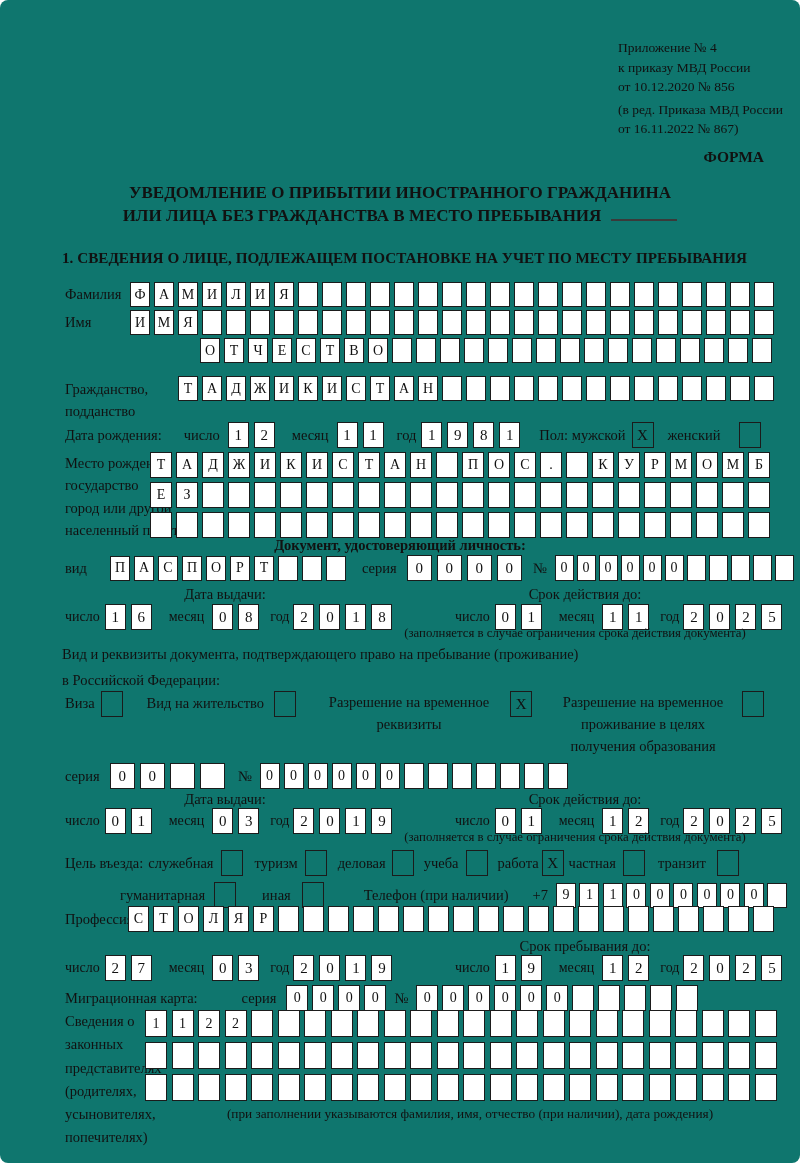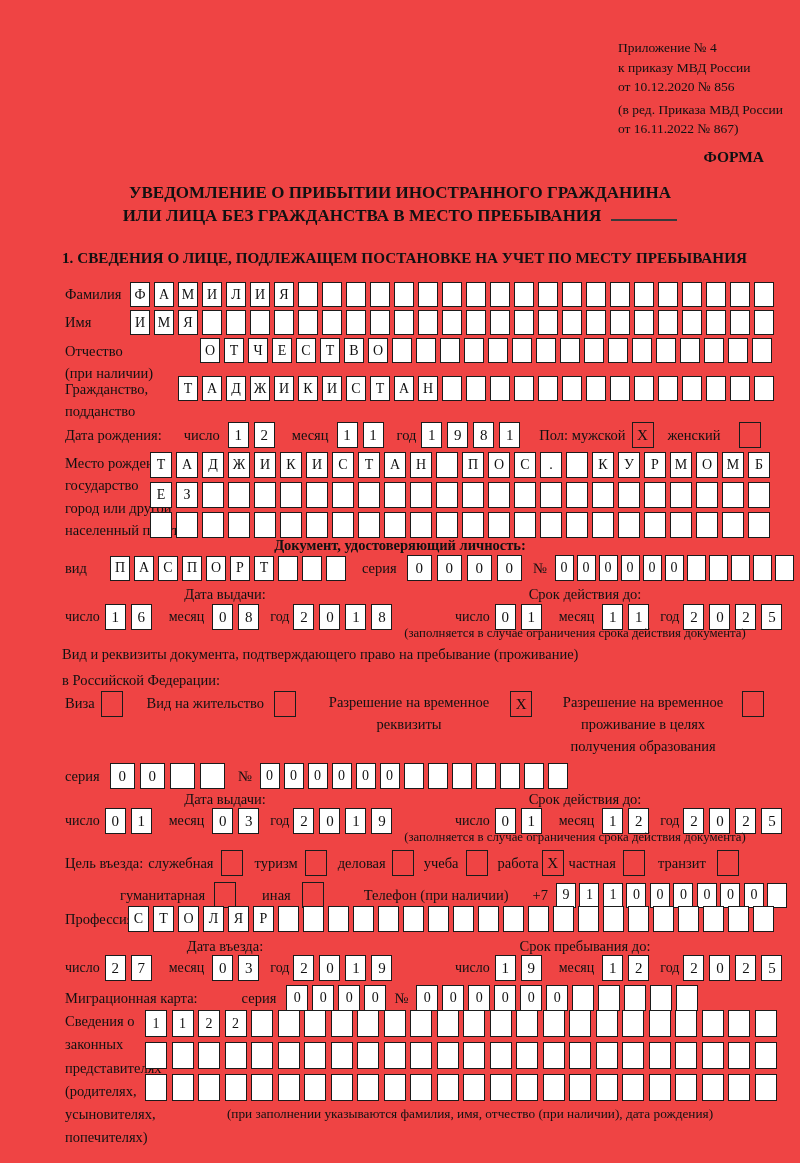--- a/index.html
+++ b/index.html
@@ -1,17 +1,17 @@
 <!DOCTYPE html>
 <html lang="ru"><head>
 <meta charset="utf-8">
 <style>
   html,body{margin:0;padding:0;background:#fff;}
-  .page{position:relative;width:800px;height:1163px;background:#ef4444;
-        font-family:"Liberation Serif","DejaVu Serif",serif;color:#111;overflow:hidden;}
+  .page{position:relative;width:800px;height:1163px;background:#0f766e;
+        font-family:"Liberation Serif","DejaVu Serif",serif;color:#111;overflow:hidden;border-radius:8px;}
   .abs{position:absolute;}
   .flex{display:flex;align-items:center;}
   .top{display:flex;align-items:flex-start;}
   .lb{font-size:14.5px;white-space:nowrap;font-family:Liberation Serif, serif;}
   .lbk{font-size:14.5px;line-height:22px;}
   .b{font-weight:bold;}
   .ctr{text-align:center;}
   .bx{box-sizing:border-box;display:inline-flex;align-items:center;justify-content:center;
       border:1.6px solid #1b1b1b;background:#fff;flex:0 0 auto;font-size:14px;}
   .bxp{width:20px;height:25px;margin-right:4px;}           
@@ -111,24 +111,20 @@
         <span class="bx bxp"></span>
         <span class="bx bxp"></span>
         <span class="bx bxp"></span>
         <span class="bx bxp"></span>
         <span class="bx bxp"></span>
         <span class="bx bxp"></span>
         <span class="bx bxp"></span>
       </span>
   </div>
 
-  <div class="abs lbk" style="left:65px;top:340px;">
-    <div>Отчество</div>
-    <div>(при наличии)</div>
-  </div>
   <div class="abs flex" style="left:200px;top:338px;">
       <span class="bx bxp">О</span>
       <span class="bx bxp">Т</span>
       <span class="bx bxp">Ч</span>
       <span class="bx bxp">Е</span>
       <span class="bx bxp">С</span>
       <span class="bx bxp">Т</span>
       <span class="bx bxp">В</span>
       <span class="bx bxp">О</span>
       <span class="bx bxp"></span>
@@ -524,21 +520,20 @@
         <span class="bx bxf"></span>
         <span class="bx bxf"></span>
         <span class="bx bxf"></span>
         <span class="bx bxf"></span>
         <span class="bx bxf"></span>
         <span class="bx bxf"></span>
         <span class="bx bxf"></span>
       </span>
   </div>
 
-  <div class="abs ctr lb" style="left:65px;top:938px;width:320px;">Дата въезда:</div>
   <div class="abs ctr lb" style="left:430px;top:938px;width:310px;">Срок пребывания до:</div>
   <div class="abs flex" style="left:65px;top:955px;">
     <span class="dlabel" style="margin-right:5px;">число</span>
     <span class="flex">
         <span class="bx bxd">2</span>
         <span class="bx bxd">7</span>
       </span>
     <span class="dlabel" style="margin:0 8px 0 12px;">месяц</span>
     <span class="flex">
         <span class="bx bxd">0</span>

